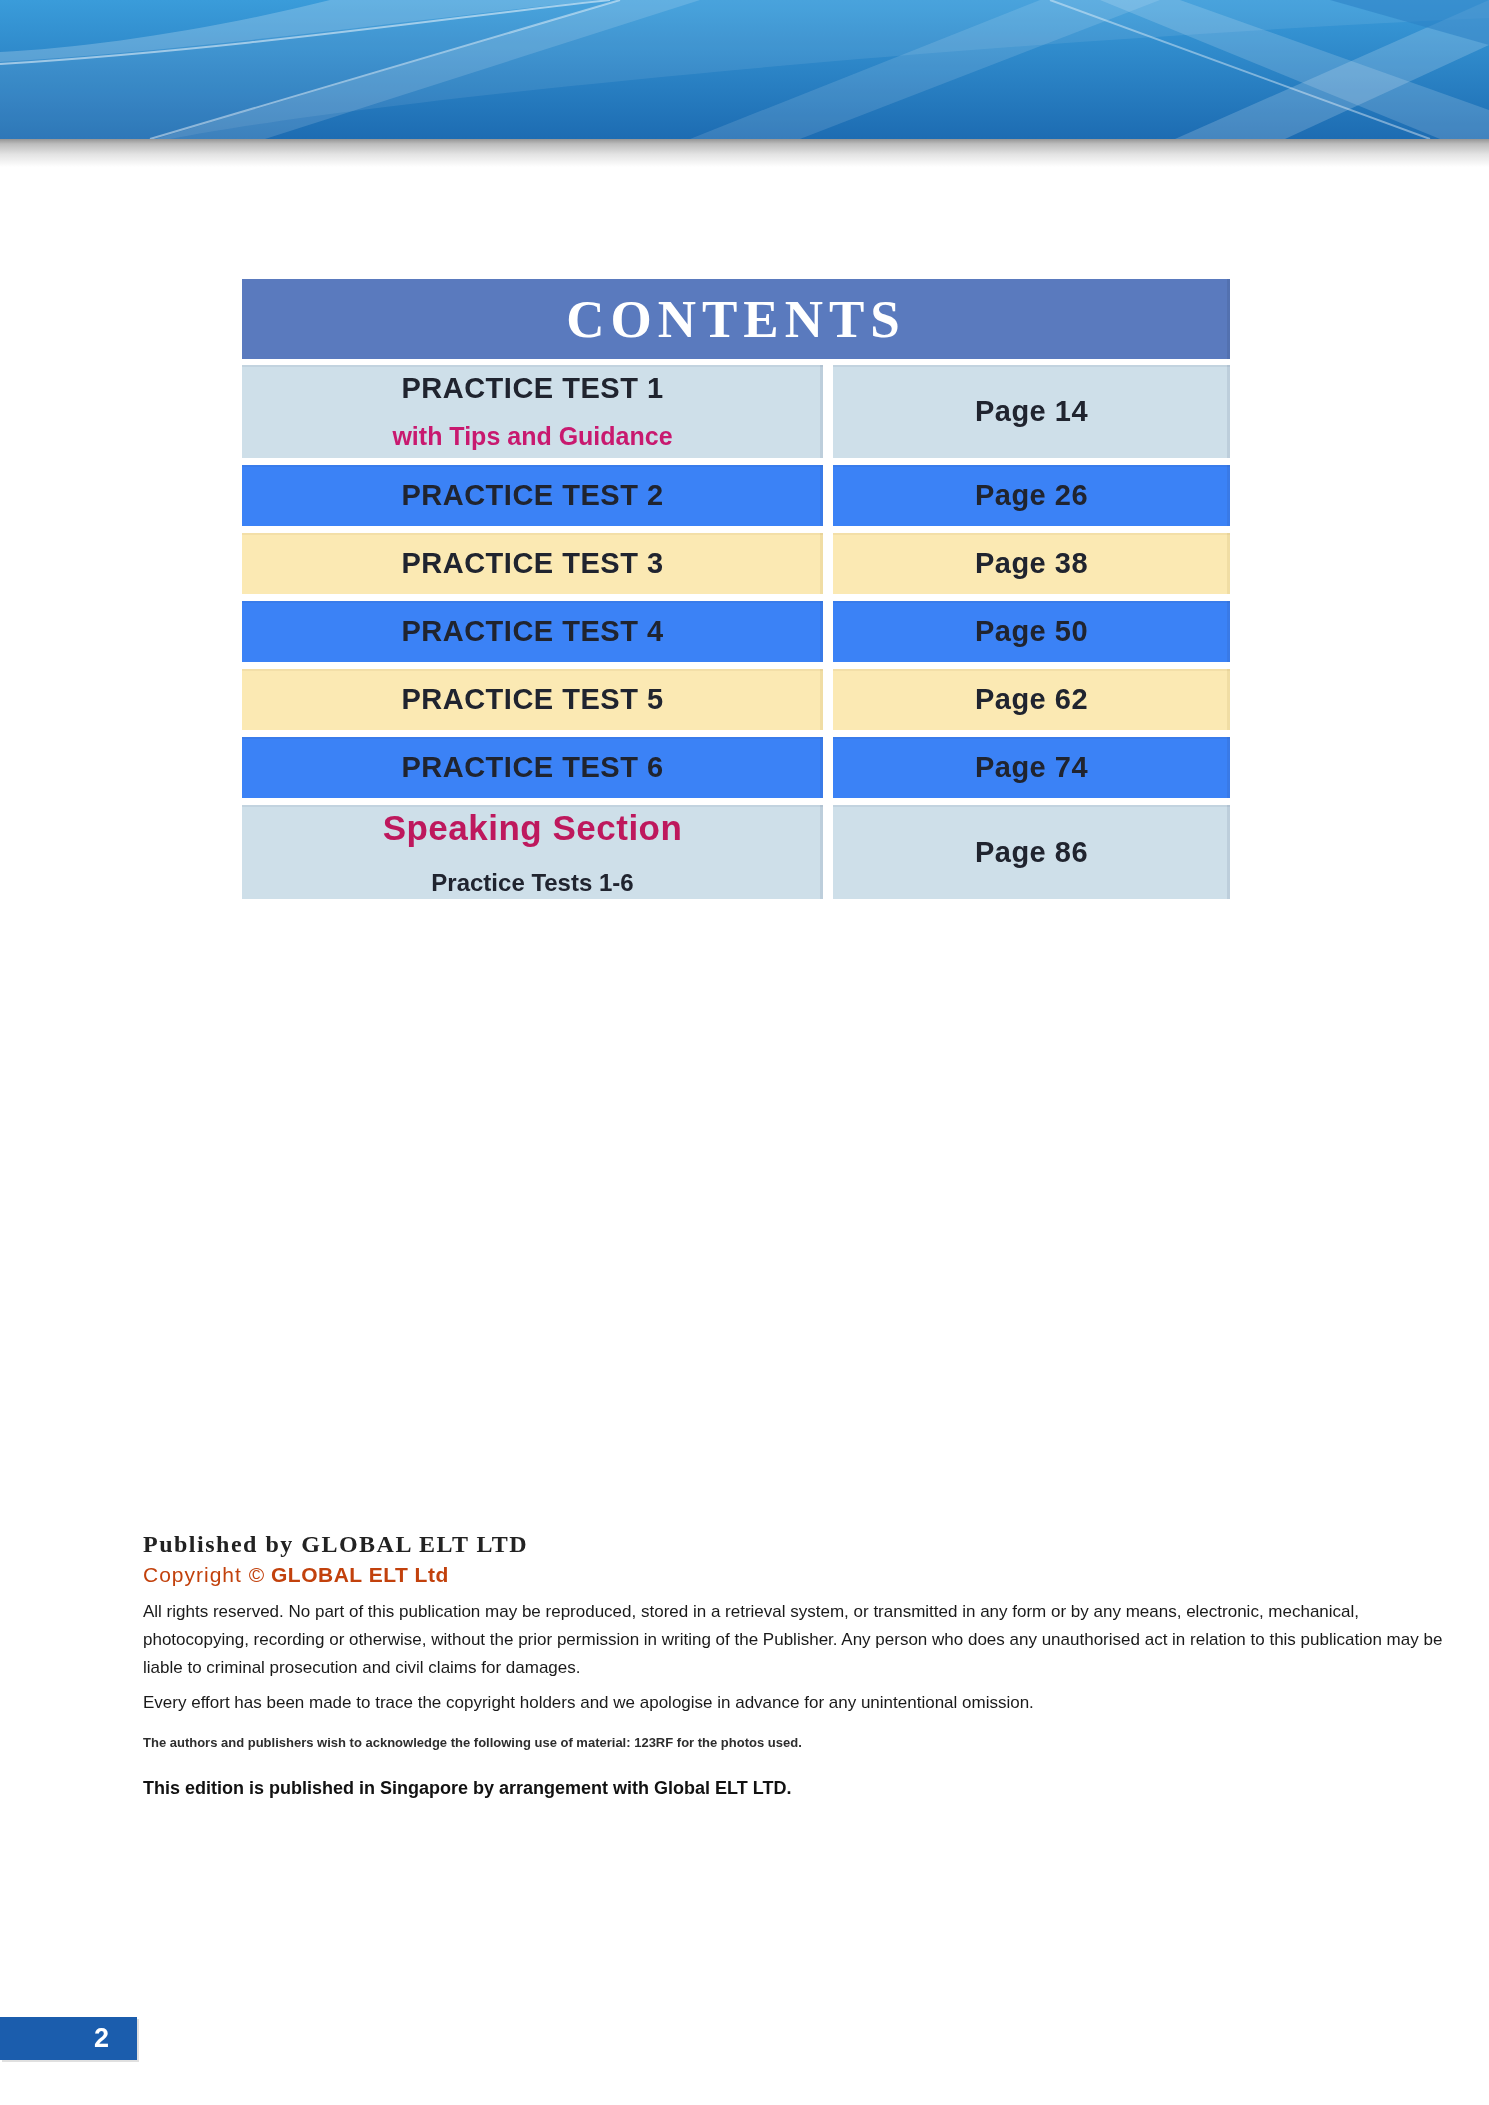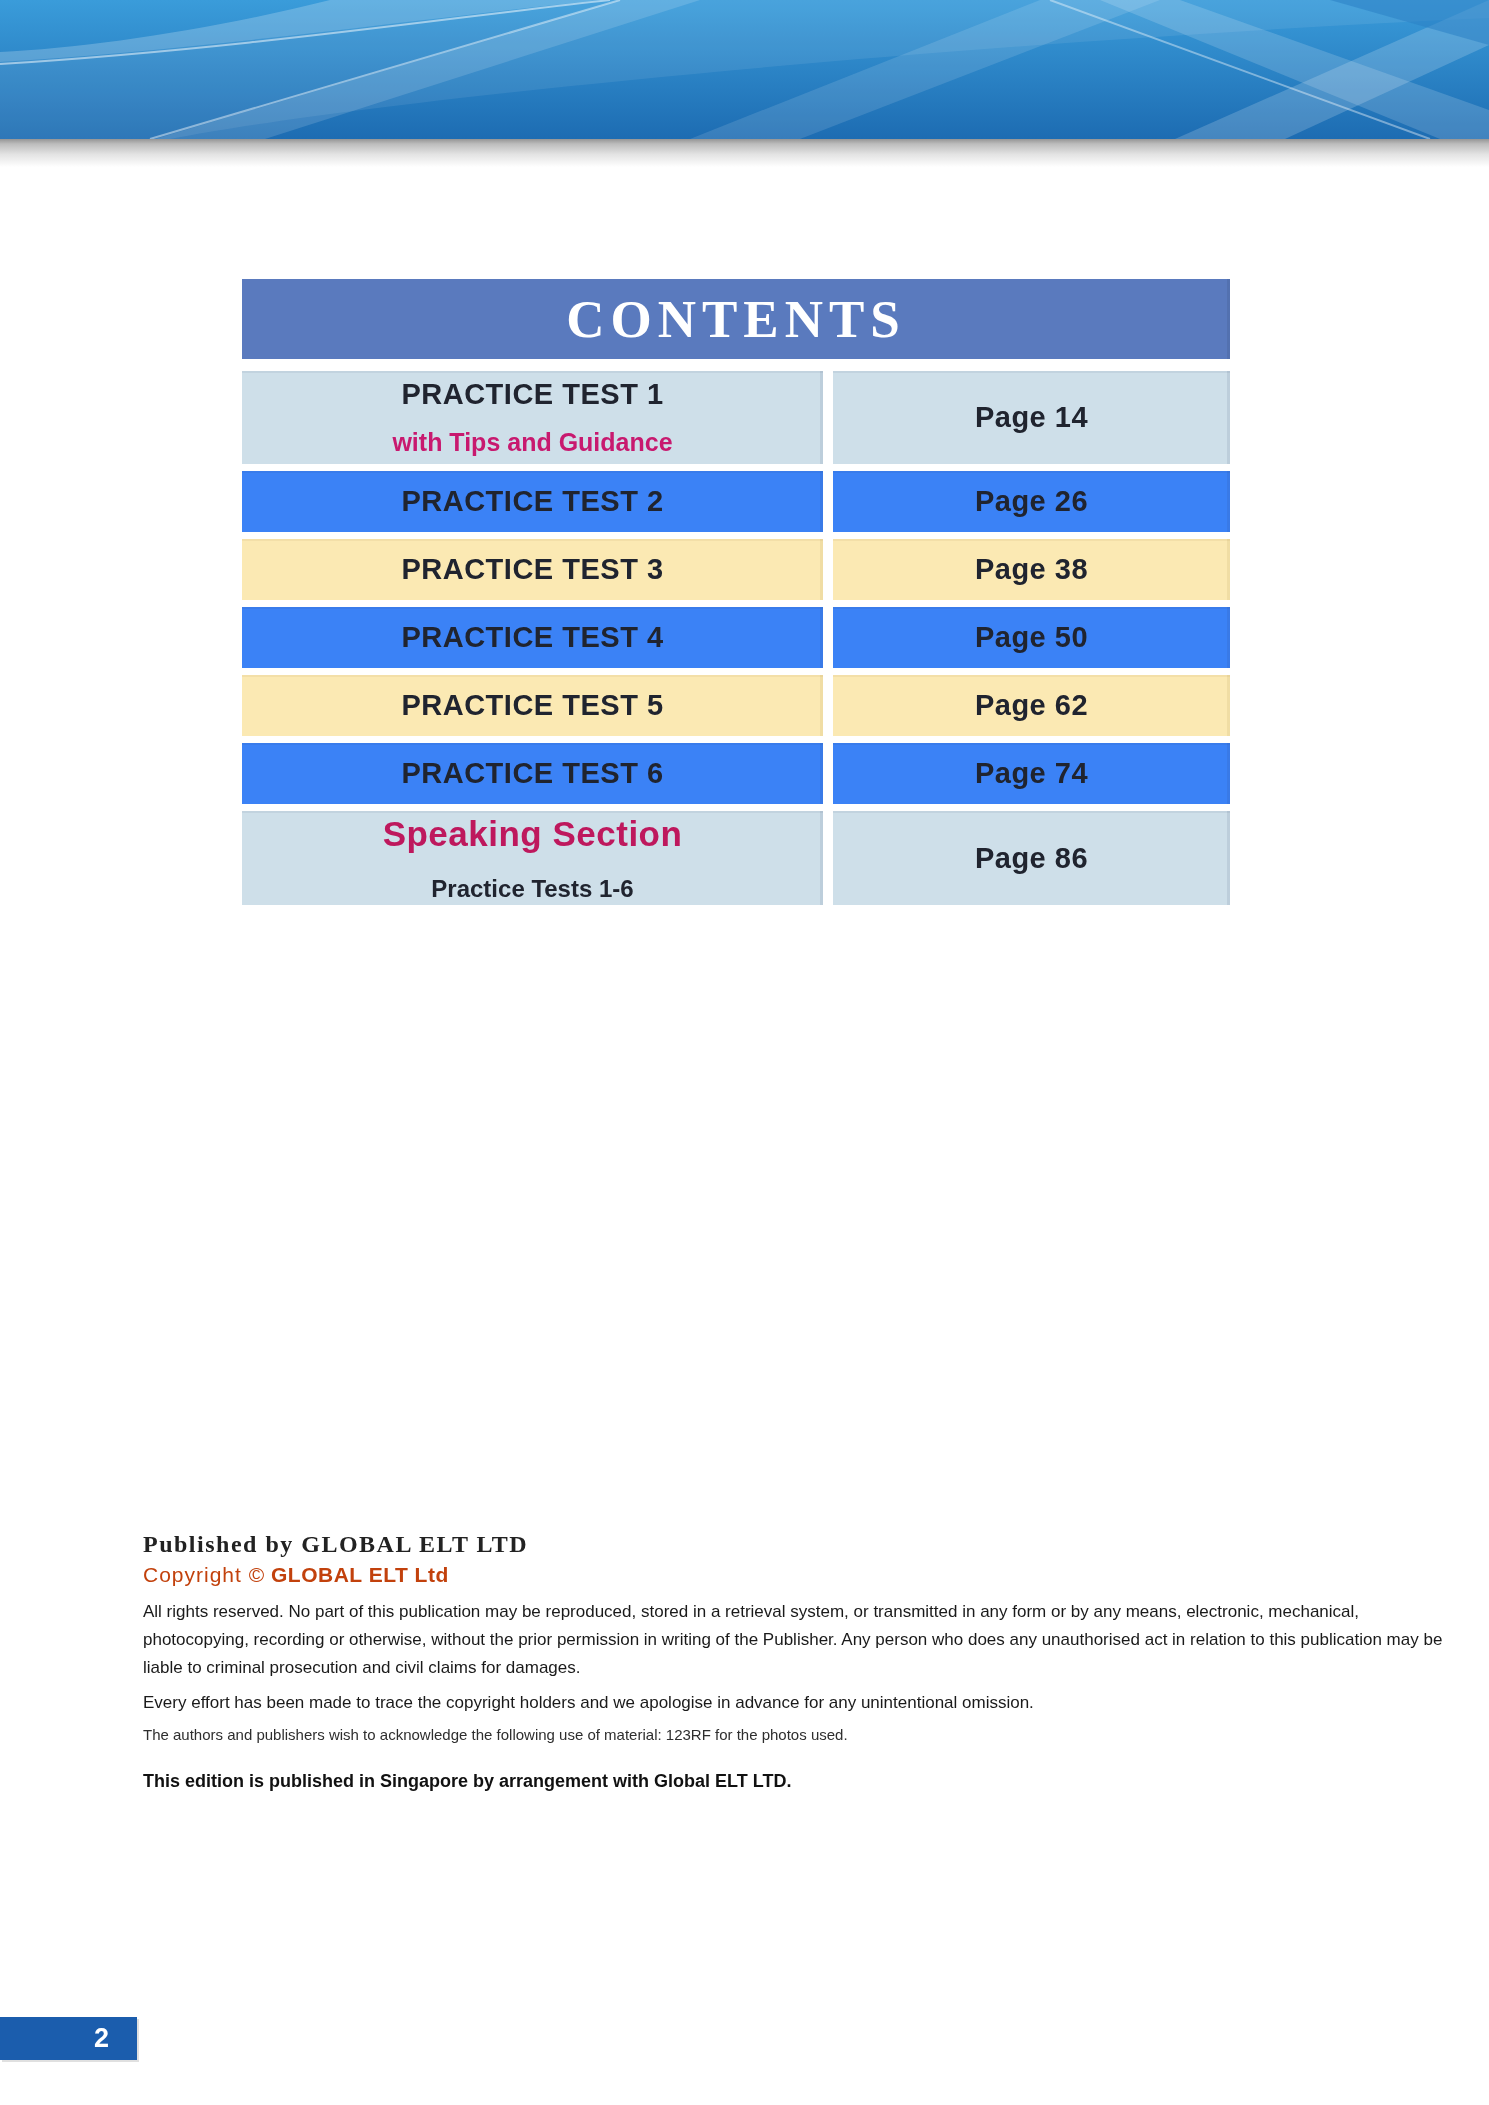--- a/index.html
+++ b/index.html
@@ -9,21 +9,21 @@
   
   .banner{position:absolute;left:0;top:0;width:1489px;height:139px;
           background:linear-gradient(180deg,#3797d8 0%,#2b86cb 45%,#1e6fb5 100%);overflow:hidden;}
   .banner svg{position:absolute;left:0;top:0;}
   .banner-strip{position:absolute;left:0;top:139px;width:1489px;height:28px;
           background:linear-gradient(180deg,#959595 0%,#bdbdbd 18%,#e3e3e3 55%,#ffffff 100%);}
 
   
   .toc{position:absolute;left:242px;top:279px;width:988px;}
   .toc-header{height:80px;background:#5a7abe;display:flex;align-items:center;justify-content:center;
-          margin-bottom:12px;box-shadow:inset -3px 0 0 rgba(0,0,0,0.07);}
+          margin-bottom:6px;box-shadow:inset -3px 0 0 rgba(0,0,0,0.07);}
   .toc-title{font-family:"Liberation Serif", serif;font-weight:bold;color:#ffffff;
           font-size:53px;letter-spacing:6px;}
   .row{display:flex;margin-bottom:7px;height:61px;}
   .row.tall{height:93px;}
   .row.taller{height:94px;}
   .cell{display:flex;flex-direction:column;align-items:center;justify-content:center;
           box-shadow:inset 0 2px 0 rgba(40,60,100,0.07), inset -3px 0 0 rgba(40,60,100,0.10);}
   .cell.left{flex:0 0 581px;margin-right:10px;gap:15px;}
   .cell.right{flex:1 1 auto;}
   .row.lightblue .cell{background:#cedfe9;}
@@ -37,21 +37,21 @@
 
   
   .imprint{position:absolute;left:143px;top:1531px;width:1300px;color:#1a1a1a;}
   .pub-line{font-family:"Liberation Serif", serif;font-weight:bold;font-size:24px;
           letter-spacing:1.5px;color:#222222;}
   .copy-line{font-size:21px;margin-top:5px;color:#c2410c;}
   .copy-prefix{font-weight:normal;letter-spacing:1px;}
   .copy-name{font-weight:bold;letter-spacing:0.5px;}
   .rights-para{font-size:17px;line-height:28px;margin-top:11px;width:1300px;}
   .effort-line{font-size:17px;margin-top:11px;}
-  .ack-line{font-size:15px;margin-top:13px;color:#2e2e2e;}
+  .ack-line{font-size:13px;margin-top:22px;color:#2e2e2e;font-weight:bold;}
   .edition-line{font-size:18px;font-weight:bold;margin-top:28px;color:#111111;}
   .edition-bold{font-weight:900;}
 
   
   .pagenum-box{position:absolute;left:0;top:2017px;width:137px;height:43px;background:#1b5dad;
           display:flex;align-items:center;justify-content:flex-end;padding-right:28px;box-sizing:border-box;
           box-shadow:2px 2px 0 rgba(0,0,0,0.12);}
   .pagenum{color:#ffffff;font-weight:bold;font-size:27px;}
 </style>
 </head>

